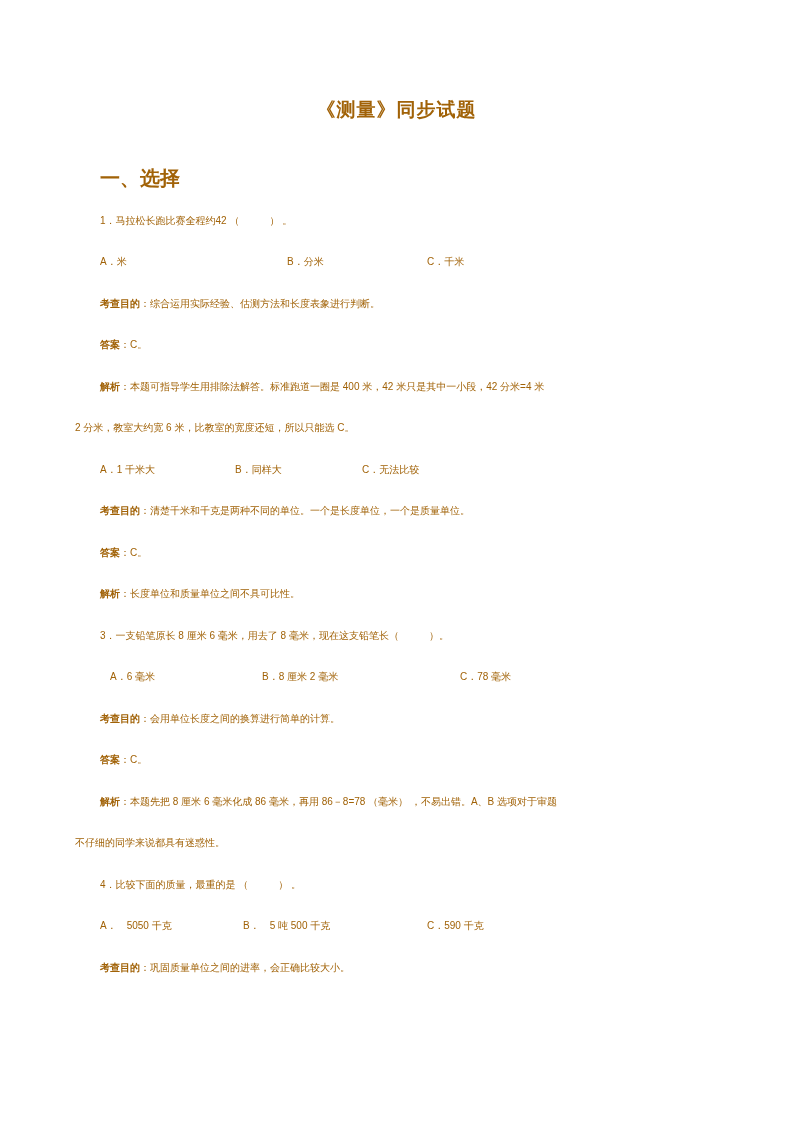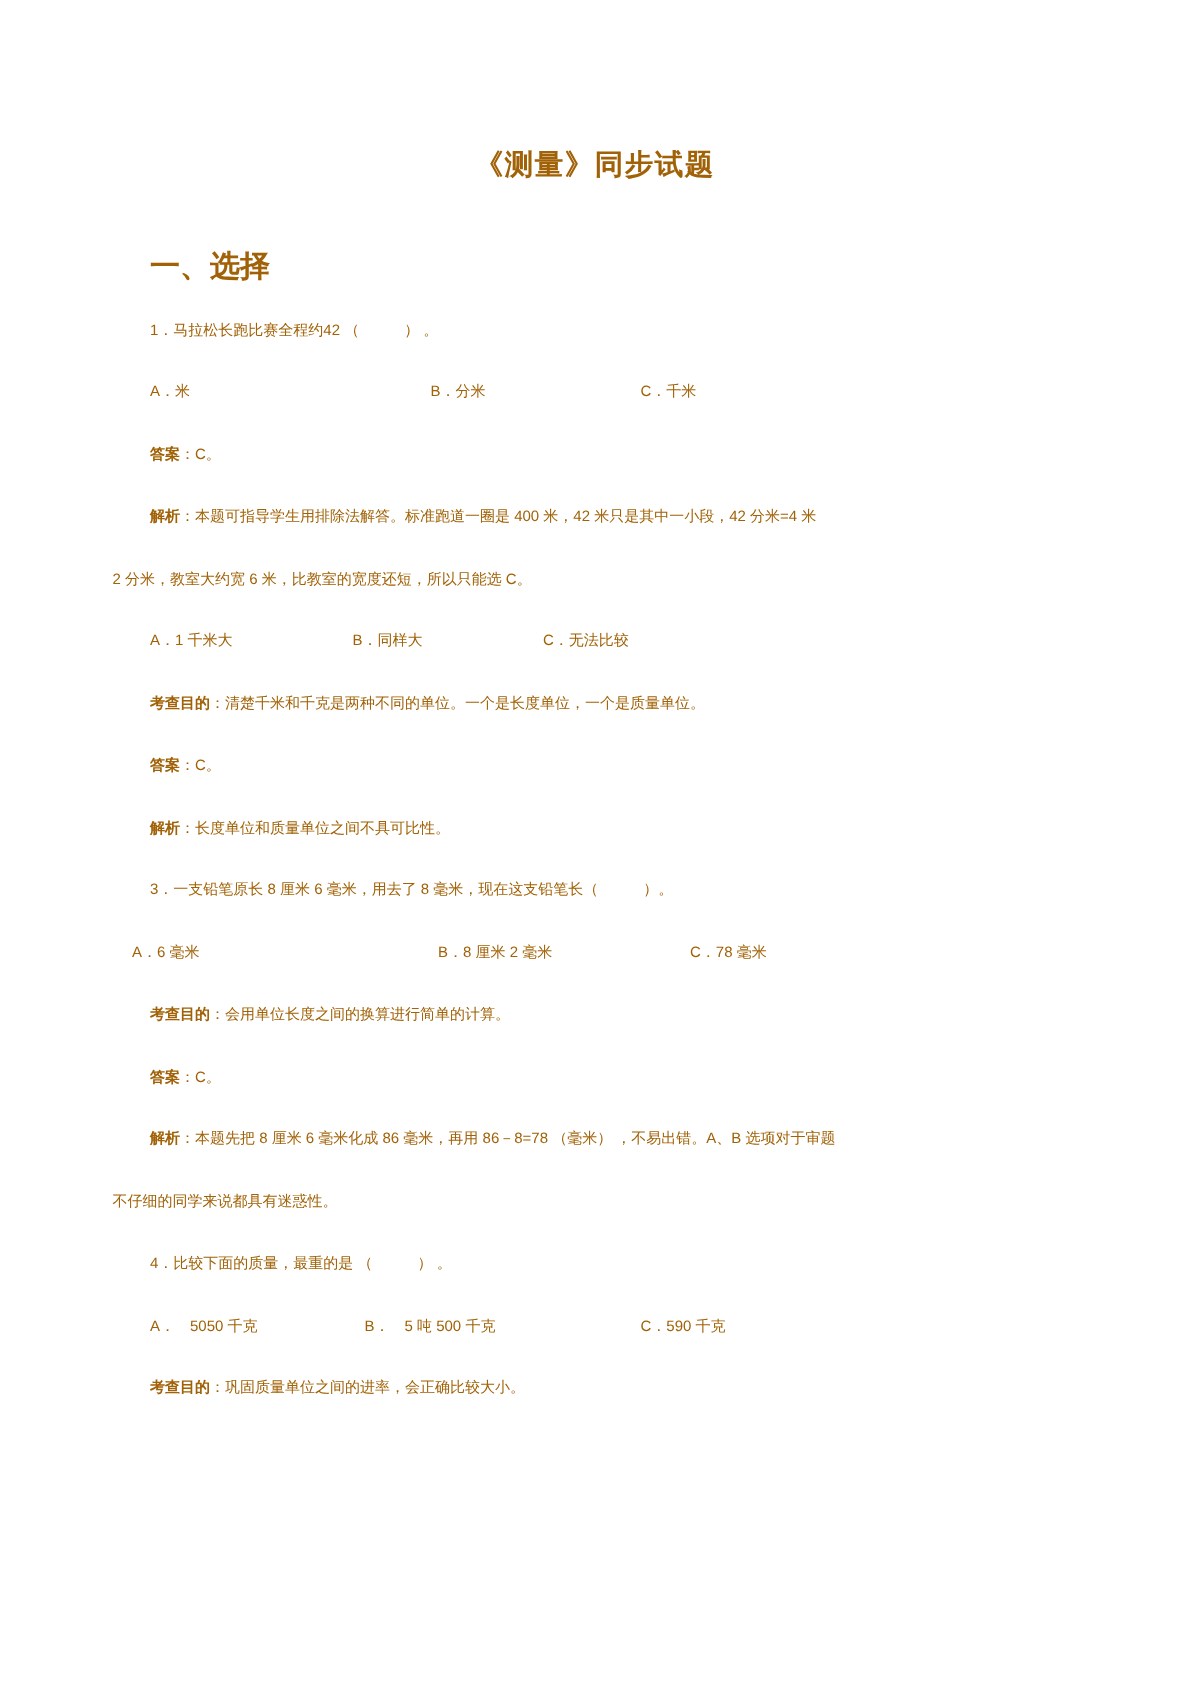--- a/index.html
+++ b/index.html
@@ -43,29 +43,30 @@
 </style>
 </head>
 <body>
 
 <div class="page">
   <h1 class="doc-title">《测量》同步试题</h1>
   <div class="lines" id="lines">
       <div class="line heading" style="padding-left: 25px;"><b>一、选择</b></div>
       <div class="line" style="padding-left: 25px;"><span>1．马拉松长跑比赛全程约42 （　　　） 。</span></div>
       <div class="line"><span class="opt" style="left: 25px;">A．米</span><span class="opt" style="left: 212px;">B．分米</span><span class="opt" style="left: 352px;">C．千米</span></div>
+      <div class="line" style="padding-left: 25px;"><b>考查目的</b><span>：综合运用实际经验、估测方法和长度表象进行判断。</span></div>
       <div class="line" style="padding-left: 25px;"><b>答案</b><span>：C。</span></div>
       <div class="line" style="padding-left: 25px;"><b>解析</b><span>：本题可指导学生用排除法解答。标准跑道一圈是 400 米，42 米只是其中一小段，42 分米=4 米</span></div>
       <div class="line"><span>2 分米，教室大约宽 6 米，比教室的宽度还短，所以只能选 C。</span></div>
       <div class="line"><span class="opt" style="left: 25px;">A．1 千米大</span><span class="opt" style="left: 160px;">B．同样大</span><span class="opt" style="left: 287px;">C．无法比较</span></div>
       <div class="line" style="padding-left: 25px;"><b>考查目的</b><span>：清楚千米和千克是两种不同的单位。一个是长度单位，一个是质量单位。</span></div>
       <div class="line" style="padding-left: 25px;"><b>答案</b><span>：C。</span></div>
       <div class="line" style="padding-left: 25px;"><b>解析</b><span>：长度单位和质量单位之间不具可比性。</span></div>
       <div class="line" style="padding-left: 25px;"><span>3．一支铅笔原长 8 厘米 6 毫米，用去了 8 毫米，现在这支铅笔长（　　　）。</span></div>
-      <div class="line"><span class="opt" style="left: 13px; text-align: right;">A．6 毫米</span><span class="opt" style="left: 187px; margin-left: 30px;">B．8 厘米 2 毫米</span><span class="opt" style="left: 385px;">C．78 毫米</span></div>
+      <div class="line"><span class="opt" style="left: 35px; text-align: right;">A．6 毫米</span><span class="opt" style="left: 187px;">B．8 厘米 2 毫米</span><span class="opt" style="left: 385px;">C．78 毫米</span></div>
       <div class="line" style="padding-left: 25px;"><b>考查目的</b><span>：会用单位长度之间的换算进行简单的计算。</span></div>
       <div class="line" style="padding-left: 25px;"><b>答案</b><span>：C。</span></div>
       <div class="line" style="padding-left: 25px;"><b>解析</b><span>：本题先把 8 厘米 6 毫米化成 86 毫米，再用 86－8=78 （毫米） ，不易出错。A、B 选项对于审题</span></div>
       <div class="line"><span>不仔细的同学来说都具有迷惑性。</span></div>
       <div class="line" style="padding-left: 25px;"><span>4．比较下面的质量，最重的是 （　　　） 。</span></div>
       <div class="line"><span class="opt" style="left: 25px; text-align: center;">A．　5050 千克</span><span class="opt" style="left: 168px;">B．　5 吨 500 千克</span><span class="opt" style="left: 352px;">C．590 千克</span></div>
       <div class="line" style="padding-left: 25px;"><b>考查目的</b><span>：巩固质量单位之间的进率，会正确比较大小。</span></div>
     </div>
 </div>
 

